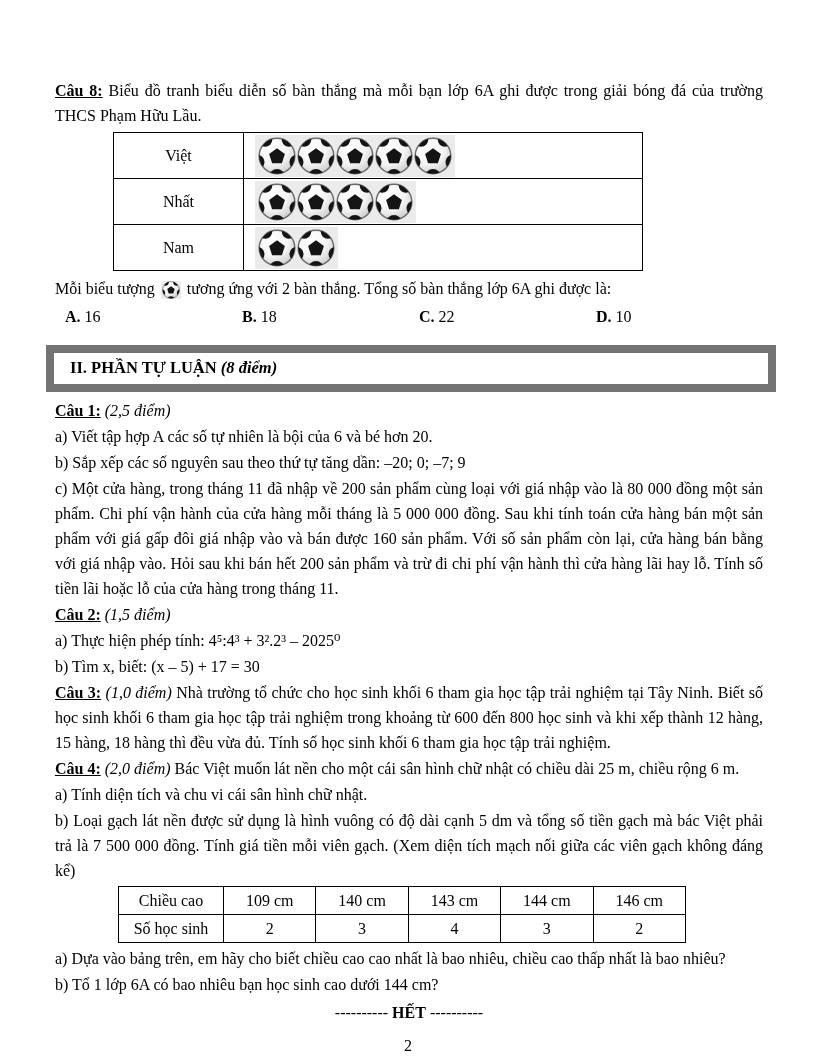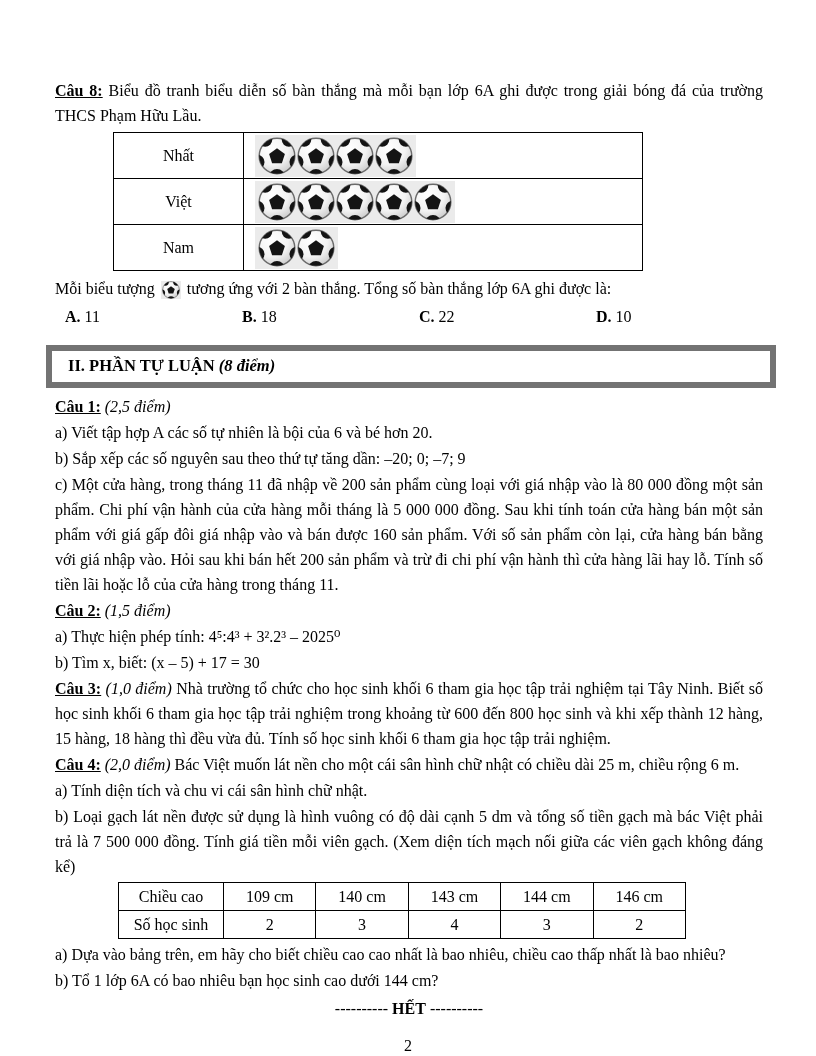--- a/index.html
+++ b/index.html
@@ -41,21 +41,21 @@
   svg.ball.s { width: 18px; height: 18px; position: relative; top: 0; }
   .legend { margin-top: 3px; }
 
   
   .options { margin-top: 3px; display: flex; }
   .opt { width: 180px; padding-left: 10px; box-sizing: border-box; white-space: nowrap; }
   .opt b { font-weight: bold; }
 
   
   .secbox {
-    border: 6px solid #737373;
+    border: 8px solid #737373;
     margin: 16px -13px 6px -9px;
     padding: 2px 0 4px 16px;
     font-weight: bold;
     font-size: 16.5px;
   }
   .secbox .secpts { font-style: italic; }
 
   .qblock p { margin-top: 1px; }
 
   
@@ -104,42 +104,42 @@
 <div class="page">
 
   <p class="just">
     <span class="qlabel">Câu 8:</span>
     <span>Biểu đồ tranh biểu diễn số bàn thắng mà mỗi bạn lớp 6A ghi được trong giải bóng đá của trường THCS Phạm Hữu Lầu.</span>
   </p>
 
   <table class="picto">
     <tbody>
       <tr>
-        <td class="plabel">Nhất</td>
+        <td class="plabel">Việt</td>
         <td class="pballs"><span class="strip">
+              <svg class="ball" viewBox="0 0 64 64">
+                <use href="#soccer-ball"></use>
+              </svg>
               <svg class="ball" viewBox="0 0 64 64">
                 <use href="#soccer-ball"></use>
               </svg>
               <svg class="ball" viewBox="0 0 64 64">
                 <use href="#soccer-ball"></use>
               </svg>
               <svg class="ball" viewBox="0 0 64 64">
                 <use href="#soccer-ball"></use>
               </svg>
               <svg class="ball" viewBox="0 0 64 64">
                 <use href="#soccer-ball"></use>
               </svg>
             </span></td>
       </tr>
       <tr>
-        <td class="plabel">Việt</td>
+        <td class="plabel">Nhất</td>
         <td class="pballs"><span class="strip">
-              <svg class="ball" viewBox="0 0 64 64">
-                <use href="#soccer-ball"></use>
-              </svg>
               <svg class="ball" viewBox="0 0 64 64">
                 <use href="#soccer-ball"></use>
               </svg>
               <svg class="ball" viewBox="0 0 64 64">
                 <use href="#soccer-ball"></use>
               </svg>
               <svg class="ball" viewBox="0 0 64 64">
                 <use href="#soccer-ball"></use>
               </svg>
               <svg class="ball" viewBox="0 0 64 64">
@@ -165,21 +165,21 @@
     <span>Mỗi biểu tượng</span>
     <span class="strip small">
         <svg class="ball s" viewBox="0 0 64 64">
           <use href="#soccer-ball"></use>
         </svg>
       </span>
     <span>tương ứng với 2 bàn thắng. Tổng số bàn thắng lớp 6A ghi được là:</span>
   </p>
 
   <div class="options">
-    <span class="opt"><b>A.</b> <span>11</span></span>
+    <span class="opt"><b>A.</b> <span>16</span></span>
     <span class="opt"><b>B.</b> <span>18</span></span>
     <span class="opt"><b>C.</b> <span>22</span></span>
     <span class="opt"><b>D.</b> <span>10</span></span>
   </div>
 
   <div class="secbox">
     <span class="sectitle">II. PHẦN TỰ LUẬN</span>
     <span class="secpts">(8 điểm)</span>
   </div>
 

